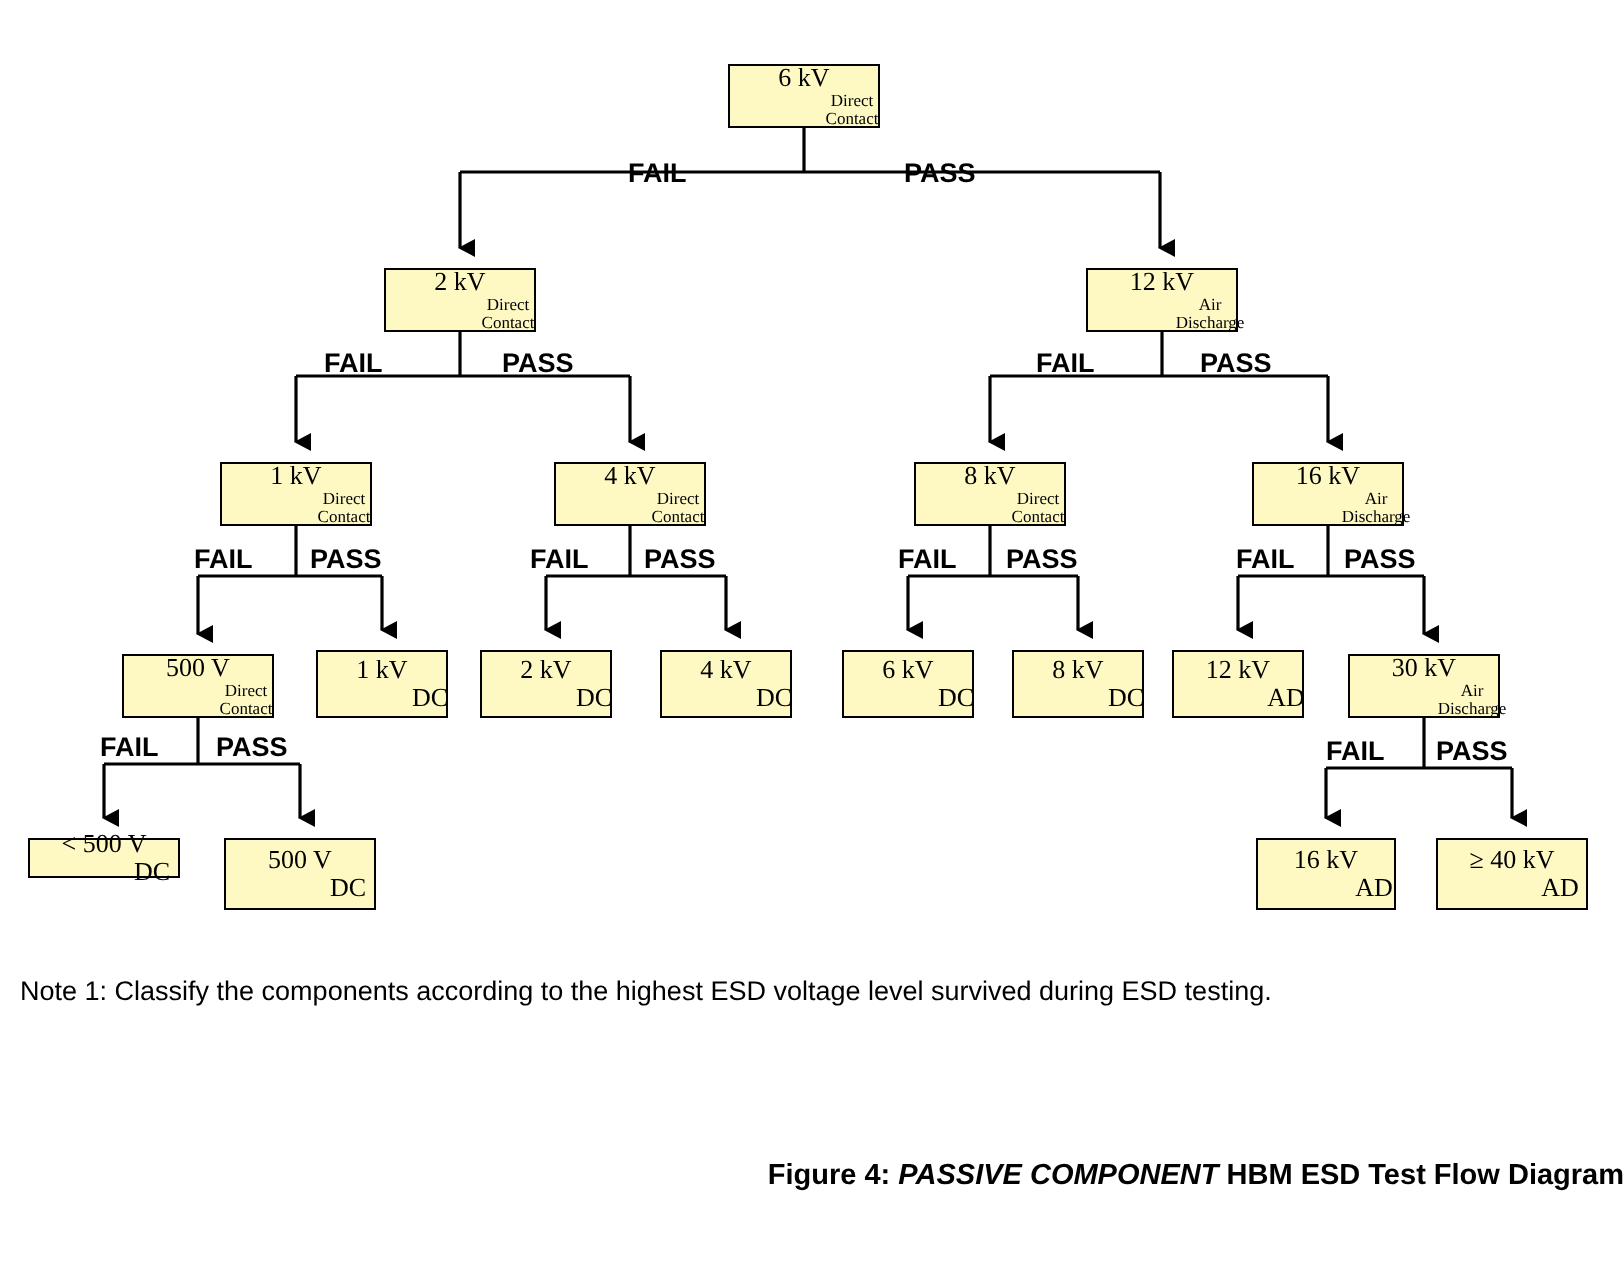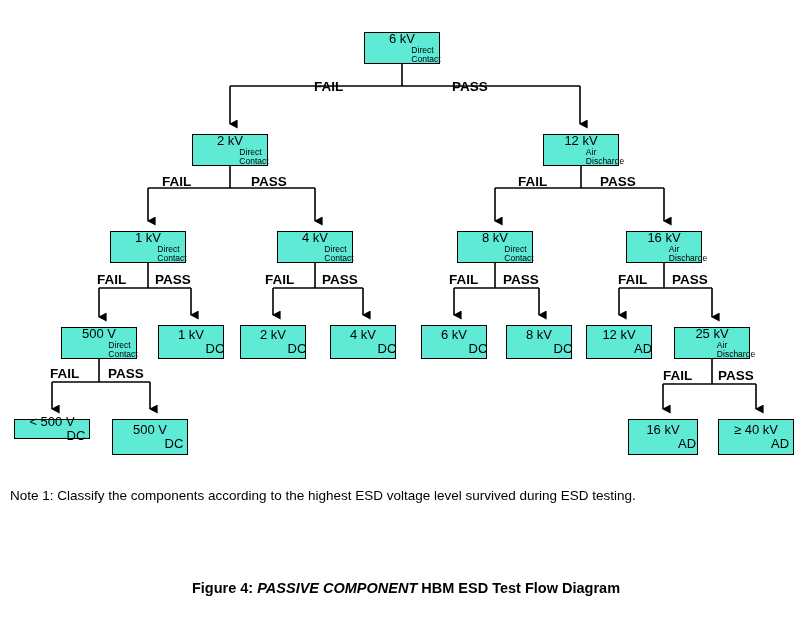--- a/index.html
+++ b/index.html
@@ -19,27 +19,28 @@
     position: absolute;
     left: 0;
     top: 0;
     width: 812px;
     height: 500px;
   }
   .node {
     position: absolute;
     box-sizing: border-box;
     border: 1.5px solid #000;
-    background: #5eead4;
+    background: #fef9c3;
     display: flex;
     flex-direction: column;
     align-items: center;
     justify-content: center;
     line-height: 1.05;
-    text-align: left;
+    text-align: center;
+    font-family: Liberation Serif, serif;
   }
   .node .l1 {
     font-size: 13px;
   }
   .node .l2 {
     font-size: 13px;
     padding-left: 48px;
   }
   .node.small .l2 {
     font-size: 8.5px;
@@ -55,21 +56,21 @@
     left: 10px;
     top: 488px;
     width: 795px;
     font-size: 13.5px;
   }
   .caption {
     position: absolute;
     left: 0;
     top: 580px;
     width: 812px;
-    text-align: center;
+    text-align: right;
     font-size: 14.5px;
     font-weight: bold;
   }
   .caption .it {
     font-style: italic;
   }
   .caption .sub {
     display: block;
     font-weight: normal;
     font-size: 14px;
@@ -167,21 +168,21 @@
     </div>
     <div class="node small" style="left: 626px; top: 231px; width: 76px; height: 32px;">
       <div class="l1">16 kV</div>
       <div class="l2">Air Discharge</div>
     </div>
     <div class="node small" style="left: 61px; top: 327px; width: 76px; height: 32px;">
       <div class="l1">500 V</div>
       <div class="l2">Direct Contact</div>
     </div>
     <div class="node small" style="left: 674px; top: 327px; width: 76px; height: 32px;">
-      <div class="l1">25 kV</div>
+      <div class="l1">30 kV</div>
       <div class="l2">Air Discharge</div>
     </div>
     <div class="node" style="left: 158px; top: 325px; width: 66px; height: 34px;">
       <div class="l1">1 kV</div>
       <div class="l2">DC</div>
     </div>
     <div class="node" style="left: 240px; top: 325px; width: 66px; height: 34px;">
       <div class="l1">2 kV</div>
       <div class="l2">DC</div>
     </div>

